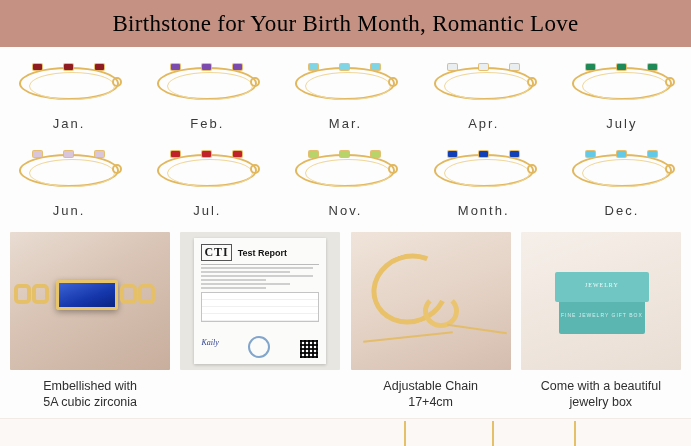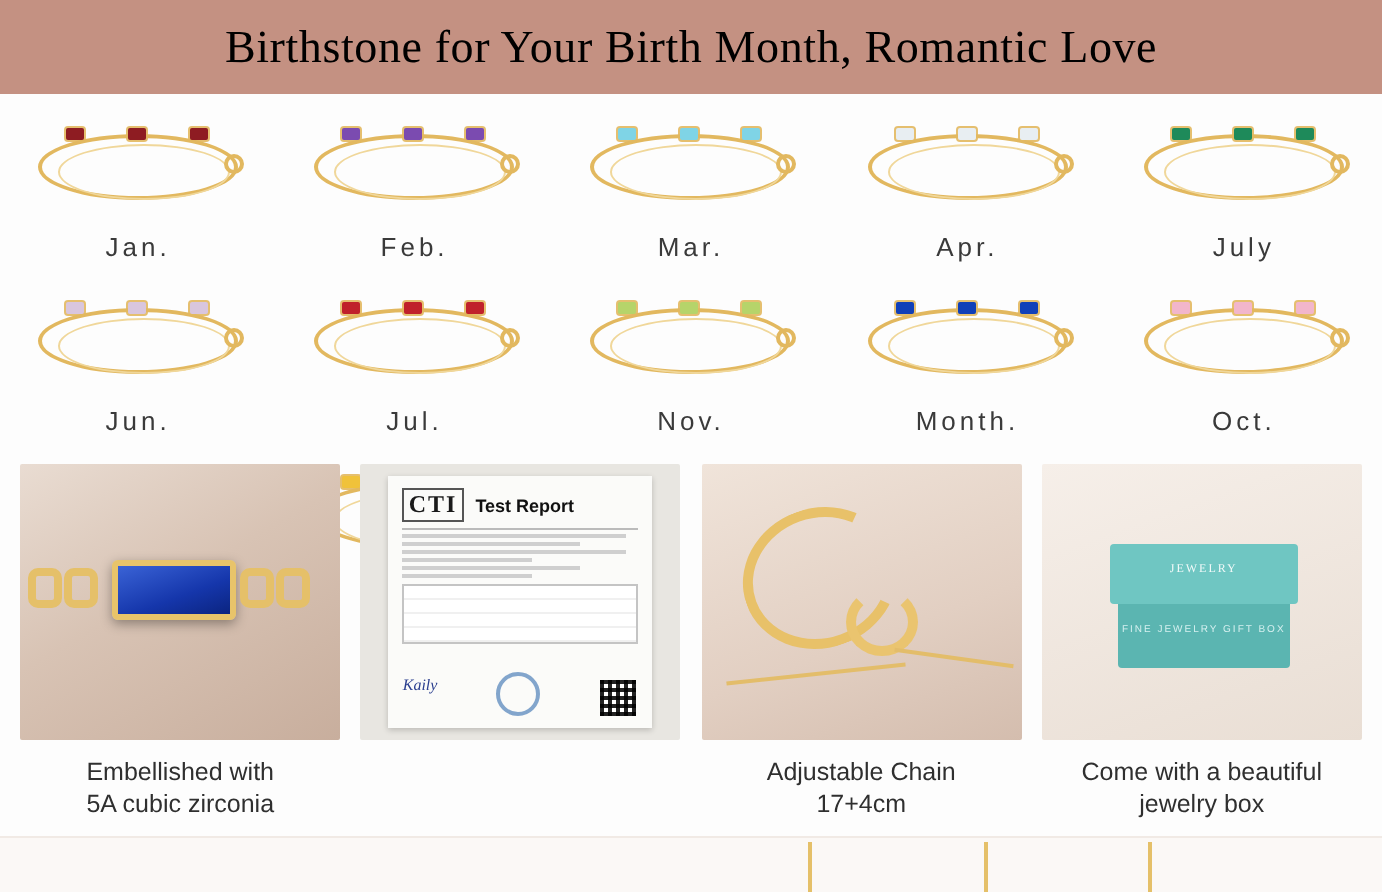--- a/index.html
+++ b/index.html
@@ -399,30 +399,20 @@
       <div class="bracelet">
         <div class="chain"></div>
         <div class="gem g1" style="background:#1140b8"></div>
         <div class="gem g2" style="background:#1140b8"></div>
         <div class="gem g3" style="background:#1140b8"></div>
         <div class="clasp"></div>
       </div>
       <div class="month-label">Month.</div>
     </div>
 
-    <div class="month-cell">
-      <div class="bracelet">
-        <div class="chain"></div>
-        <div class="gem g1" style="background:#f2b6cb"></div>
-        <div class="gem g2" style="background:#f2b6cb"></div>
-        <div class="gem g3" style="background:#f2b6cb"></div>
-        <div class="clasp"></div>
-      </div>
-      <div class="month-label">Oct.</div>
-    </div>
 
     <div class="month-cell">
       <div class="bracelet">
         <div class="chain"></div>
         <div class="gem g1" style="background:#63c9e8"></div>
         <div class="gem g2" style="background:#63c9e8"></div>
         <div class="gem g3" style="background:#63c9e8"></div>
         <div class="clasp"></div>
       </div>
       <div class="month-label">Dec.</div>

